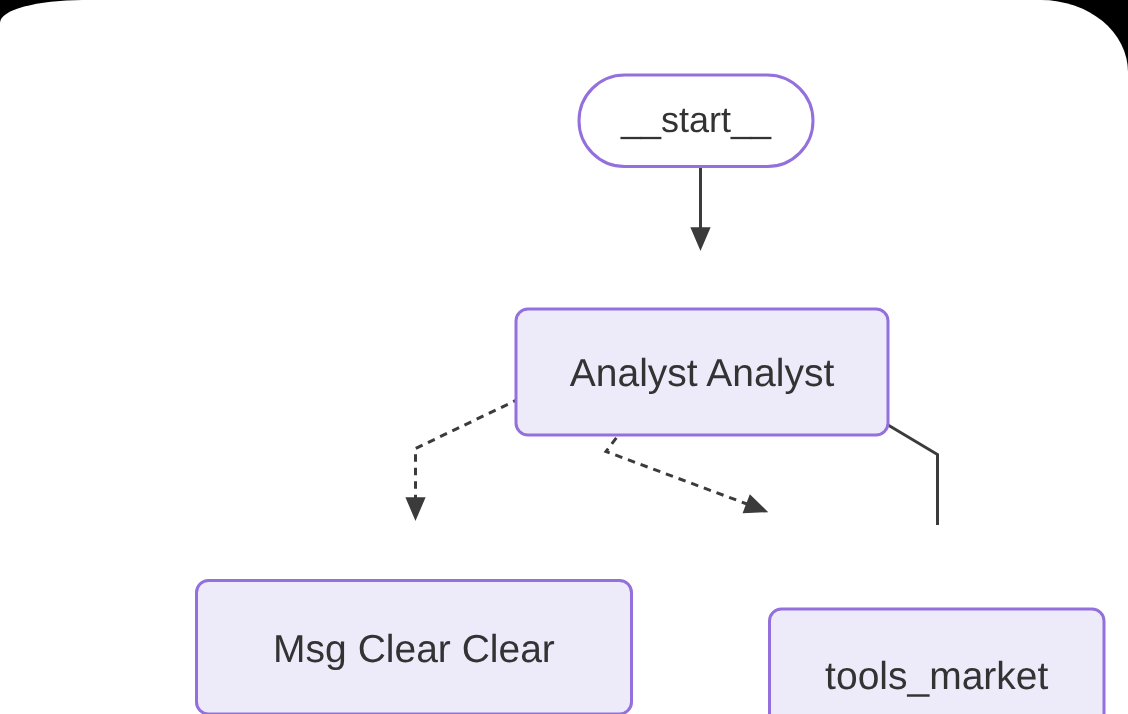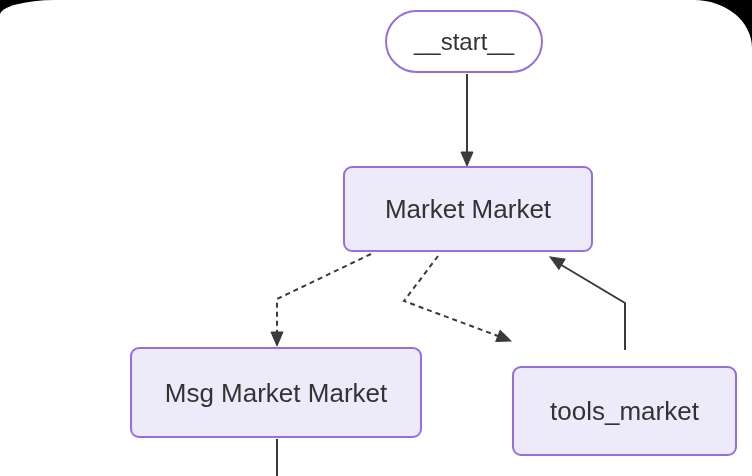--- a/index.html
+++ b/index.html
@@ -14,21 +14,21 @@
   }
   #edge-layer{position:absolute;left:0;top:0;width:752px;height:476px;}
   #edge-layer path{fill:none;stroke:var(--edge,#3b3b3b);stroke-width:2px;}
   #edge-layer g.dashed path{stroke-dasharray:5 4;}
   #edge-layer polygon{fill:var(--edge,#3b3b3b);stroke:var(--edge,#3b3b3b);stroke-width:1px;}
   .node{
     position:absolute;display:flex;align-items:center;justify-content:center;
     color:var(--text,#333);box-sizing:border-box;
     border:2.5px solid var(--node-border,#9370DB);
     background:var(--node-fill,#EDEAFA);
-    font-size:26px;line-height:1;white-space:nowrap;
+    font-size:26px;line-height:1;white-space:nowrap;margin-top:39px;
   }
   #node-start{
     left:385px;top:10px;width:158px;height:63px;border-radius:32px;
     background:var(--start-fill,#fff);font-size:24px;
   }
   #node-market-analyst{left:343px;top:166px;width:250px;height:86px;border-radius:9px;}
   #node-msg-clear-market{left:130px;top:347px;width:292px;height:91px;border-radius:9px;}
   #node-tools-market{left:512px;top:366px;width:225px;height:90px;border-radius:9px;}
 </style>
 </head>
@@ -54,20 +54,20 @@
         <path d="M625,350 L625,303 L558,263"></path>
         <polygon points="0,0 -14,-6 -14,6" transform="translate(550,257) rotate(-149)"></polygon>
       </g>
       <g class="solid">
         <path d="M277,439 L277,476"></path>
       </g>
     </svg>
 
     <div class="node" id="node-start">__start__</div>
 
-    <div class="node" id="node-market-analyst">Market Market</div>
+    <div class="node" id="node-market-analyst">Analyst Analyst</div>
 
-    <div class="node" id="node-msg-clear-market">Msg Market Market</div>
+    <div class="node" id="node-msg-clear-market">Msg Clear Clear</div>
 
     <div class="node" id="node-tools-market">tools_market</div>
 
   </div>
 </div>
 
 </body></html>

